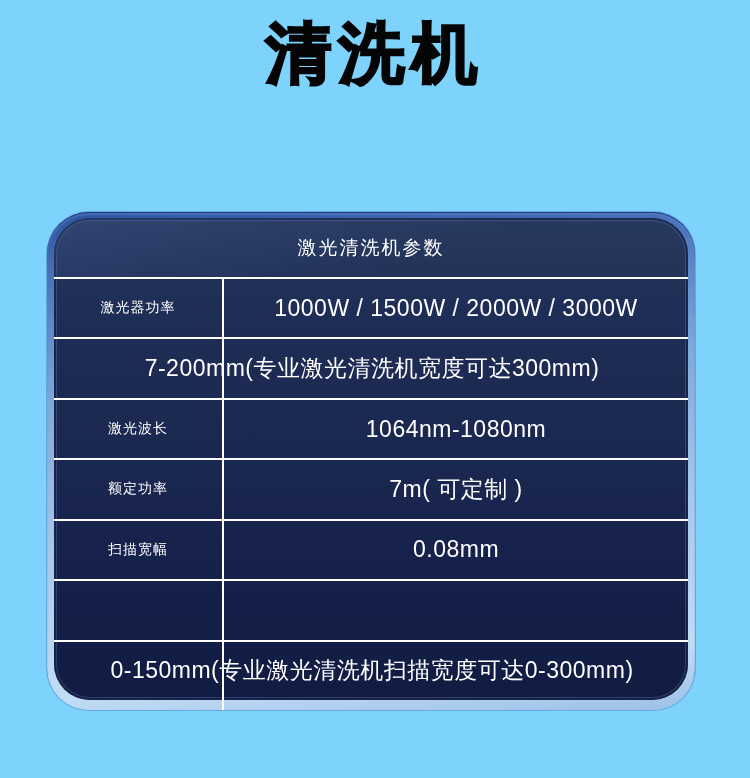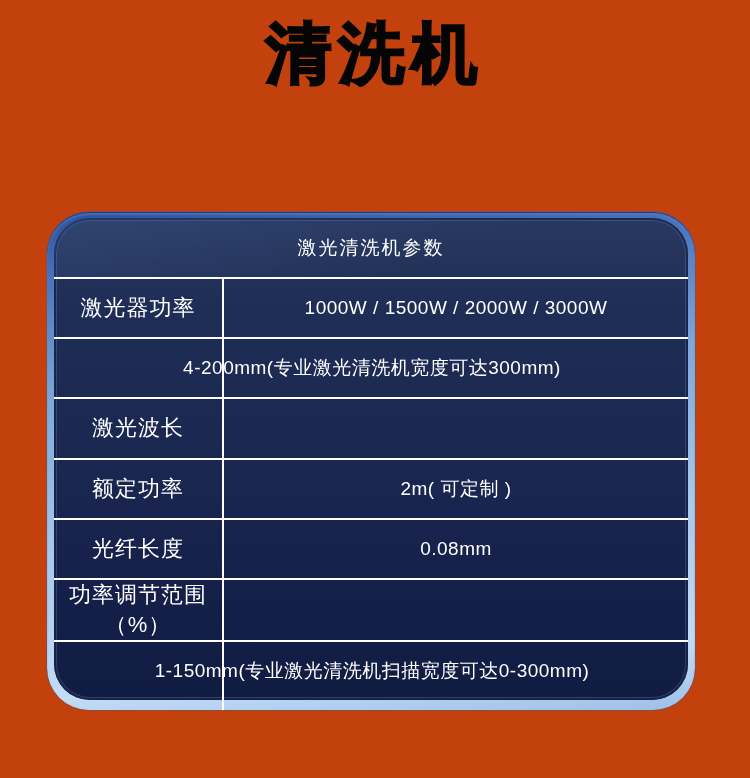--- a/index.html
+++ b/index.html
@@ -5,21 +5,21 @@
   html, body {
     margin: 0;
     padding: 0;
     background: #ffffff;
     font-family: "Liberation Sans", sans-serif;
   }
   .page {
     position: relative;
     width: 750px;
     height: 778px;
-    background: #c2410c;
+    background: #7dd3fc;
     overflow: hidden;
   }
   .title {
     padding-top: 18px;
     text-align: center;
     color: #050505;
     font-weight: 900;
     font-size: 66px;
     line-height: 1.08;
     letter-spacing: 7px;
@@ -80,31 +80,31 @@
     border-top: 2px solid #ffffff;
   }
   .cell-label {
     width: 168px;
     flex: 0 0 168px;
     box-sizing: border-box;
     display: flex;
     align-items: center;
     justify-content: center;
     text-align: center;
-    font-size: 22px;
+    font-size: 14px;
     letter-spacing: 1px;
     padding: 0 3px;
   }
   .cell-value {
     flex: 1 1 auto;
     display: flex;
     align-items: center;
     justify-content: center;
     text-align: center;
-    font-size: 19px;
+    font-size: 23px;
     letter-spacing: 0.5px;
     padding: 0 6px 0 8px;
     white-space: nowrap;
   }
   .v-divider {
     position: absolute;
     left: 175px;
     top: 65px;
     bottom: 0;
     width: 2px;
@@ -125,37 +125,37 @@
 
       <div class="header-row">
         <span>激光清洗机参数</span>
       </div>
 
       <div class="row">
         <div class="cell-label">激光器功率</div>
         <div class="cell-value">1000W / 1500W / 2000W / 3000W</div>
       </div>
       <div class="row">
-        <div class="cell-value">4-200mm(专业激光清洗机宽度可达300mm)</div>
+        <div class="cell-value">7-200mm(专业激光清洗机宽度可达300mm)</div>
       </div>
       <div class="row">
         <div class="cell-label">激光波长</div>
+        <div class="cell-value">1064nm-1080nm</div>
       </div>
       <div class="row">
         <div class="cell-label">额定功率</div>
-        <div class="cell-value">2m( 可定制 )</div>
+        <div class="cell-value">7m( 可定制 )</div>
       </div>
       <div class="row">
-        <div class="cell-label">光纤长度</div>
+        <div class="cell-label">扫描宽幅</div>
         <div class="cell-value">0.08mm</div>
       </div>
       <div class="row">
-        <div class="cell-label">功率调节范围（%）</div>
       </div>
       <div class="row">
-        <div class="cell-value">1-150mm(专业激光清洗机扫描宽度可达0-300mm)</div>
+        <div class="cell-value">0-150mm(专业激光清洗机扫描宽度可达0-300mm)</div>
       </div>
 
     </div>
     <div class="v-divider"></div>
   </div>
 
 </div>
 
 </body></html>

